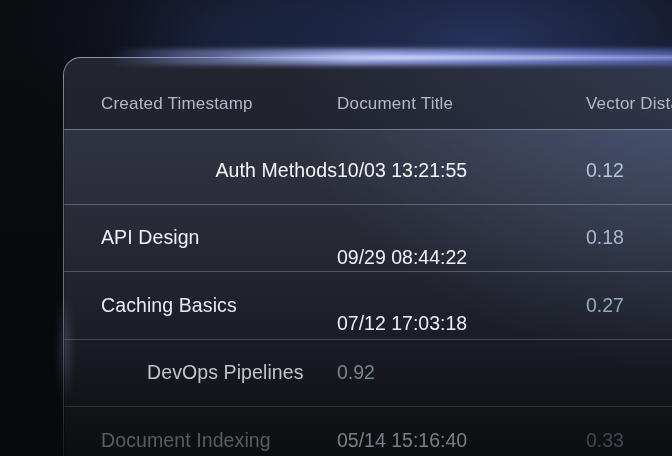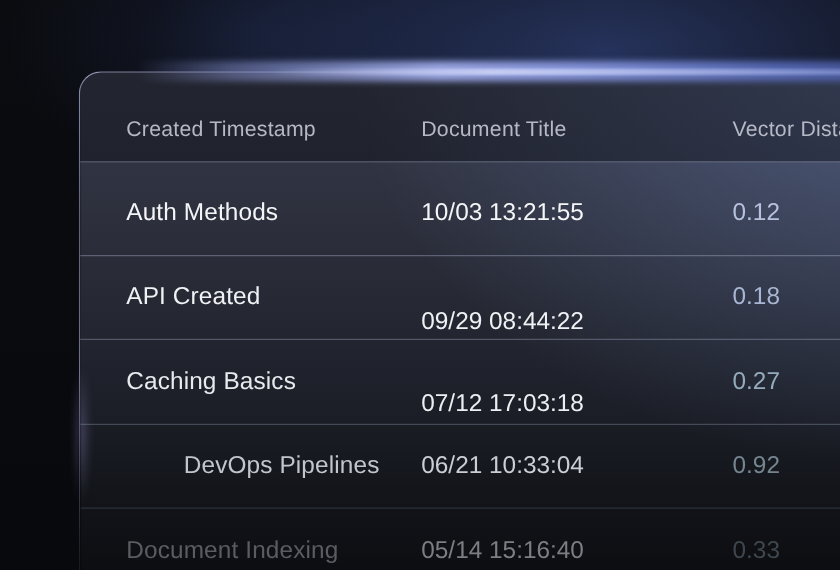--- a/index.html
+++ b/index.html
@@ -90,37 +90,36 @@
     <div class="left-fade"></div>
 
     <div class="thead">
       <div class="th" style="color: rgb(182, 185, 197);">Created Timestamp</div>
       <div class="th" style="color: rgb(182, 185, 197);">Document Title</div>
       <div class="th" style="color: rgb(182, 185, 197);">Vector Distance</div>
     </div>
 
     <div class="tbody">
       <div class="row">
-        <div class="cell title" style="color: rgb(244, 245, 247);">Auth Methods</div>
+        <div class="cell title" style="color: rgb(244, 245, 247); text-align: right;">Auth Methods</div>
         <div class="cell ts" style="color: rgb(244, 245, 247);">10/03 13:21:55</div>
         <div class="cell val" style="color: rgb(182, 193, 221);">0.12</div>
       </div>
       <div class="row">
-        <div class="cell title" style="color: rgb(240, 241, 244);">API Created</div>
+        <div class="cell title" style="color: rgb(240, 241, 244);">API Design</div>
         <div class="cell ts" style="color: rgb(240, 241, 244); margin-top: 40px;">09/29 08:44:22</div>
         <div class="cell val" style="color: rgb(169, 182, 211);">0.18</div>
       </div>
       <div class="row">
         <div class="cell title" style="color: rgb(232, 234, 238);">Caching Basics</div>
         <div class="cell ts" style="color: rgb(236, 238, 242); margin-top: 36px;">07/12 17:03:18</div>
         <div class="cell val" style="color: rgb(148, 171, 188);">0.27</div>
       </div>
       <div class="row">
         <div class="cell title" style="color: rgb(195, 197, 204); margin-left: 46px;">DevOps Pipelines</div>
-        <div class="cell ts" style="color: rgb(204, 206, 213);">06/21 10:33:04</div>
         <div class="cell val" style="color: rgb(117, 133, 143);">0.92</div>
       </div>
       <div class="row">
         <div class="cell title" style="color: rgb(89, 92, 98);">Document Indexing</div>
         <div class="cell ts" style="color: rgb(123, 126, 133);">05/14 15:16:40</div>
         <div class="cell val" style="color: rgb(63, 71, 78);">0.33</div>
       </div>
     </div>
   </div>
 </div>

